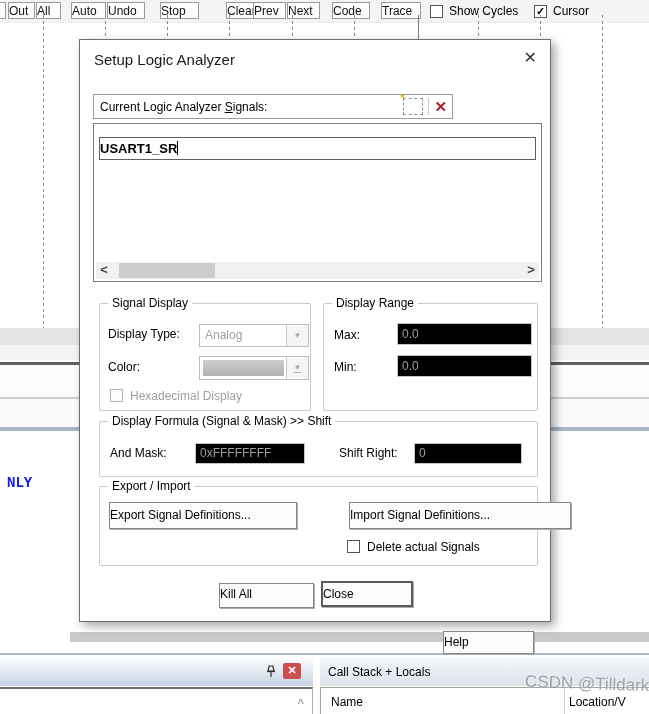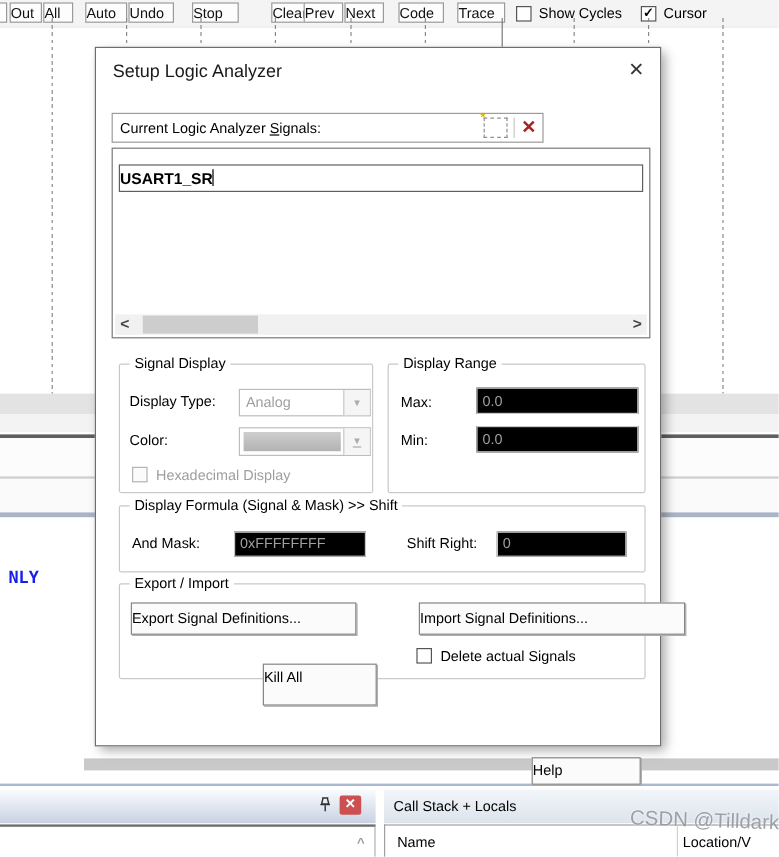--- a/index.html
+++ b/index.html
@@ -181,21 +181,22 @@
     </div>
 
     <div class="grp" style="left:19px;top:446px;width:439px;height:80px;">
       <div class="grp-label">Export / Import</div>
       <div class="pbtn" style="left:9px;top:15px;width:188px;height:27px;line-height:25px;">Export Signal Definitions...</div>
       <div class="pbtn" style="left:237px;top:15px;width:222px;height:27px;line-height:25px;margin-left:12px;">Import Signal Definitions...</div>
       <div class="cbx-en" style="left:247px;top:53px;"></div>
       <div class="flabel" style="left:267px;top:53px;">Delete actual Signals</div>
     </div>
 
-    <div class="pbtn" style="left:139px;top:513px;width:95px;height:35px;line-height:21px;">Kill All</div>
+    <div class="pbtn" style="left:139px;top:543px;width:95px;height:25px;line-height:21px;">Kill All</div>
+    <div class="pbtn default" style="left:241px;top:541px;width:92px;height:26px;line-height:22px;">Close</div>
     <div class="pbtn" style="left:363px;top:543px;width:91px;height:23px;line-height:21px;margin-top:48px;">Help</div>
   </div>
 
   <div class="abs graybar"></div>
   <div class="abs blueline"></div>
 
   <div class="abs panelL">
     <div class="cap">
       <span class="pin">
         <svg width="12" height="13" viewBox="0 0 12 13">

